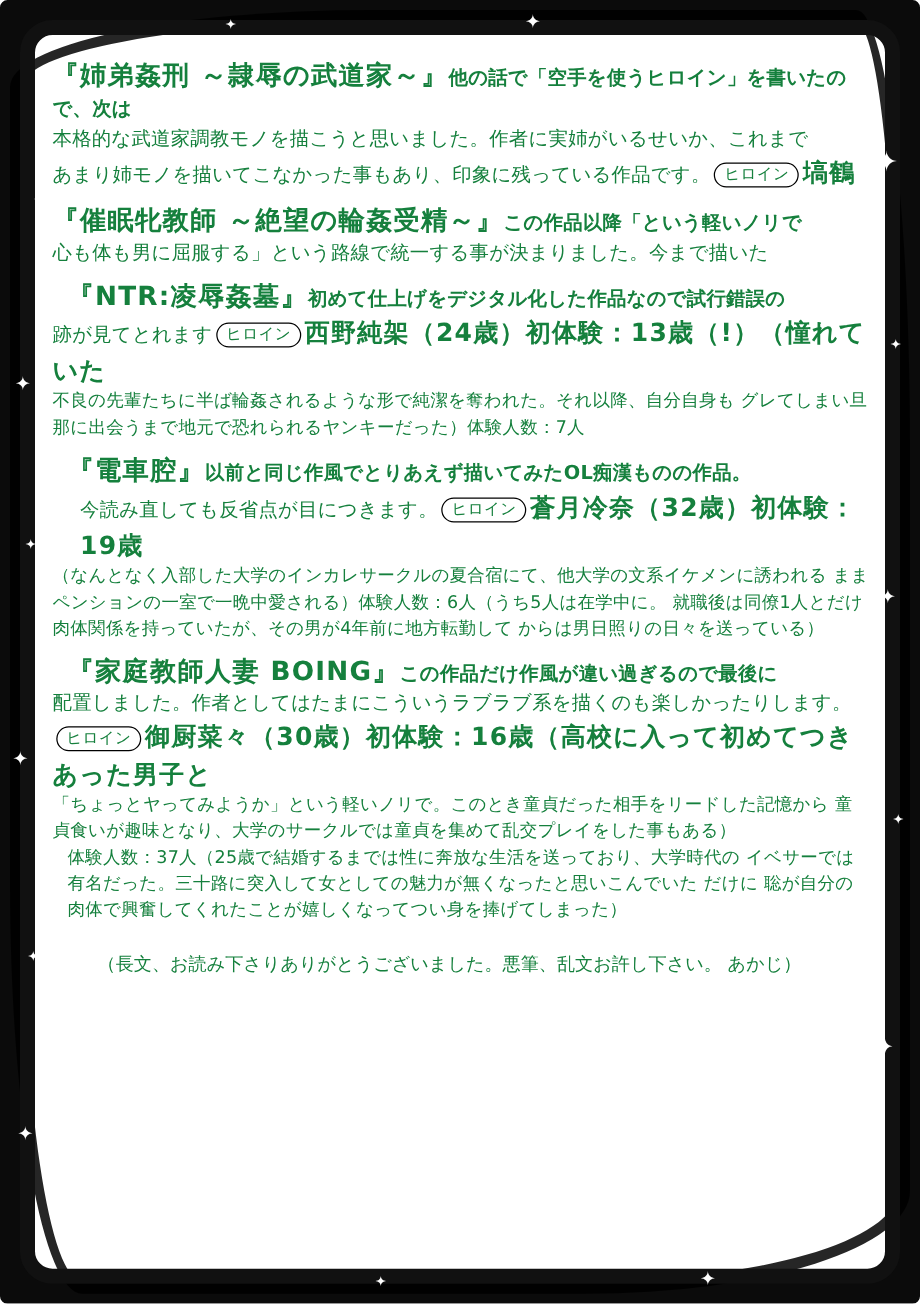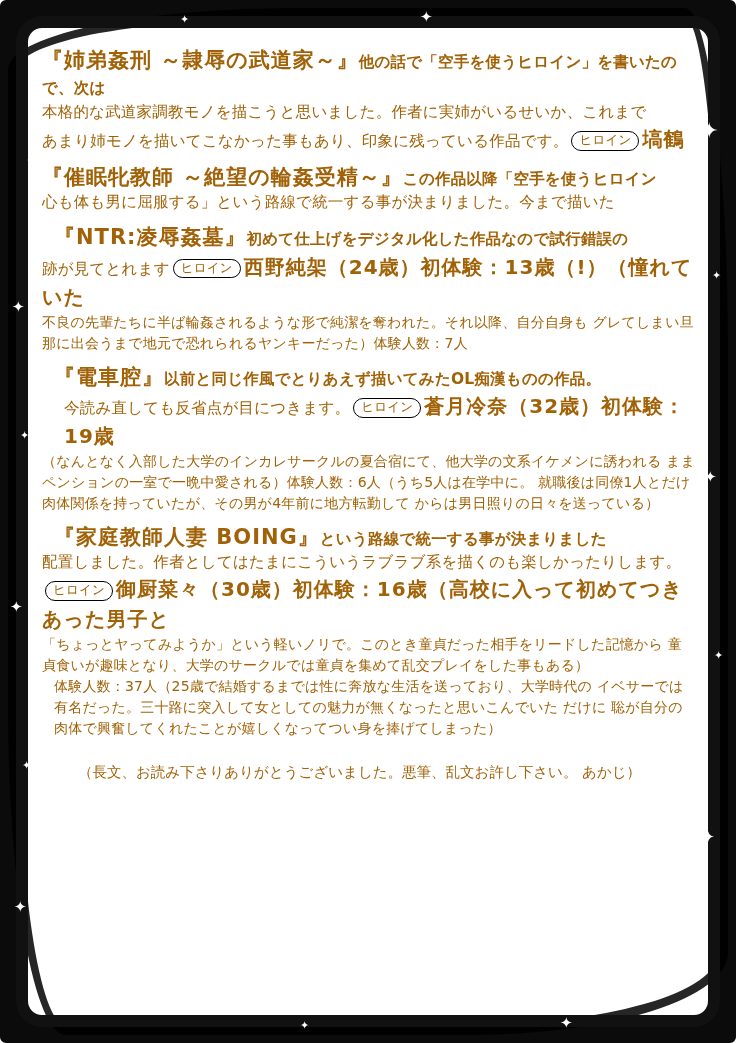--- a/index.html
+++ b/index.html
@@ -58,21 +58,21 @@
   }
   .sparkle.big { font-size: 22px; }
   .sparkle.sm { font-size: 11px; }
 
   .content {
     position: absolute;
     left: 42px;
     top: 46px;
     width: 654px;
     height: 952px;
-    color: #a16207;
+    color: #15803d;
     font-family: "DejaVu Sans", sans-serif;
   }
 
   .block { margin-bottom: 9px; }
 
   .head {
     font-size: 19px;
     font-weight: bold;
     line-height: 1.34;
     letter-spacing: 0.5px;
@@ -149,21 +149,21 @@
         <span class="title">『姉弟姦刑 ～隷辱の武道家～』</span><span class="body-line">他の話で「空手を使うヒロイン」を書いたので、次は</span>
       </div>
       <div class="body-line">本格的な武道家調教モノを描こうと思いました。作者に実姉がいるせいか、これまで</div>
       <div class="body-line">
         <span>あまり姉モノを描いてこなかった事もあり、印象に残っている作品です。</span><span class="pill">ヒロイン</span><span class="name">塙鶴</span>
       </div>
     </div>
 
     <div class="block">
       <div class="head">
-        <span class="title">『催眠牝教師 ～絶望の輪姦受精～』</span><span class="body-line">この作品以降「空手を使うヒロイン</span>
+        <span class="title">『催眠牝教師 ～絶望の輪姦受精～』</span><span class="body-line">この作品以降「という軽いノリで</span>
       </div>
       <div class="body-line">心も体も男に屈服する」という路線で統一する事が決まりました。今まで描いた</div>
     </div>
 
     <div class="block">
       <div class="head indent2">
         <span class="title">『NTR:凌辱姦墓』</span><span class="body-line">初めて仕上げをデジタル化した作品なので試行錯誤の</span>
       </div>
       <div class="body-line">
         <span>跡が見てとれます</span><span class="pill">ヒロイン</span><span class="name">西野純架（24歳）初体験：13歳（!）（憧れていた</span>
@@ -176,21 +176,21 @@
         <span class="title">『電車腔』</span><span class="body-line">以前と同じ作風でとりあえず描いてみたOL痴漢ものの作品。</span>
       </div>
       <div class="body-line indent">
         <span>今読み直しても反省点が目につきます。</span><span class="pill">ヒロイン</span><span class="name">蒼月冷奈（32歳）初体験：19歳</span>
       </div>
       <div class="body-line sm">（なんとなく入部した大学のインカレサークルの夏合宿にて、他大学の文系イケメンに誘われる まま ペンションの一室で一晩中愛される）体験人数：6人（うち5人は在学中に。 就職後は同僚1人とだけ肉体関係を持っていたが、その男が4年前に地方転勤して からは男日照りの日々を送っている）</div>
     </div>
 
     <div class="block">
       <div class="head indent2">
-        <span class="title">『家庭教師人妻 BOING』</span><span class="body-line">という路線で統一する事が決まりました</span>
+        <span class="title">『家庭教師人妻 BOING』</span><span class="body-line">この作品だけ作風が違い過ぎるので最後に</span>
       </div>
       <div class="body-line">配置しました。作者としてはたまにこういうラブラブ系を描くのも楽しかったりします。</div>
       <div class="body-line">
         <span class="pill">ヒロイン</span><span class="name">御厨菜々（30歳）初体験：16歳（高校に入って初めてつきあった男子と</span>
       </div>
       <div class="body-line sm">「ちょっとヤってみようか」という軽いノリで。このとき童貞だった相手をリードした記憶から 童貞食いが趣味となり、大学のサークルでは童貞を集めて乱交プレイをした事もある）</div>
       <div class="body-line sm indent2">体験人数：37人（25歳で結婚するまでは性に奔放な生活を送っており、大学時代の イベサーでは有名だった。三十路に突入して女としての魅力が無くなったと思いこんでいた だけに 聡が自分の肉体で興奮してくれたことが嬉しくなってつい身を捧げてしまった）</div>
     </div>
 
     <div class="footer">（長文、お読み下さりありがとうございました。悪筆、乱文お許し下さい。 あかじ）</div>

